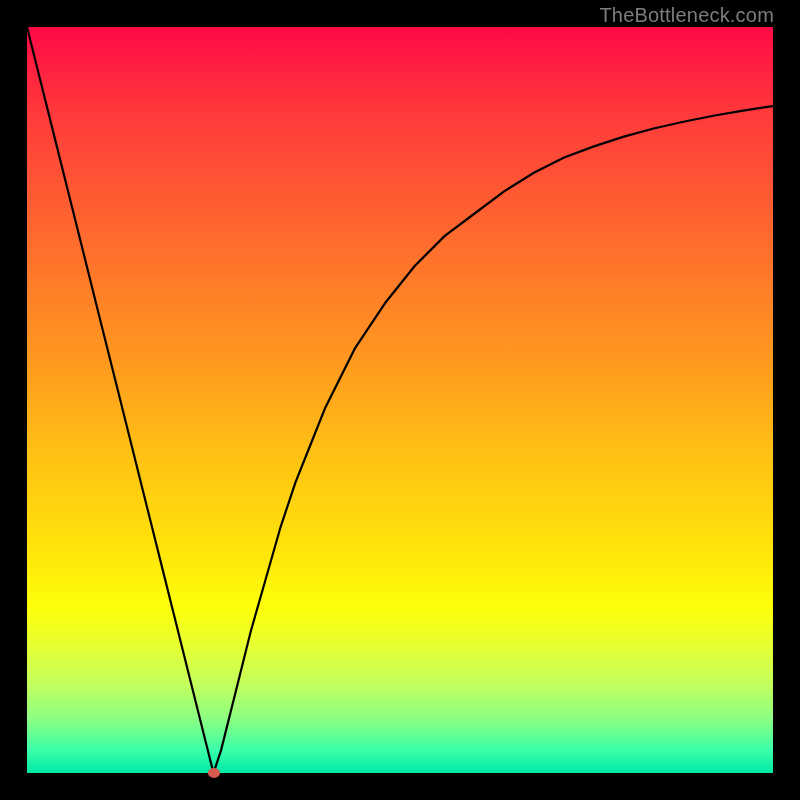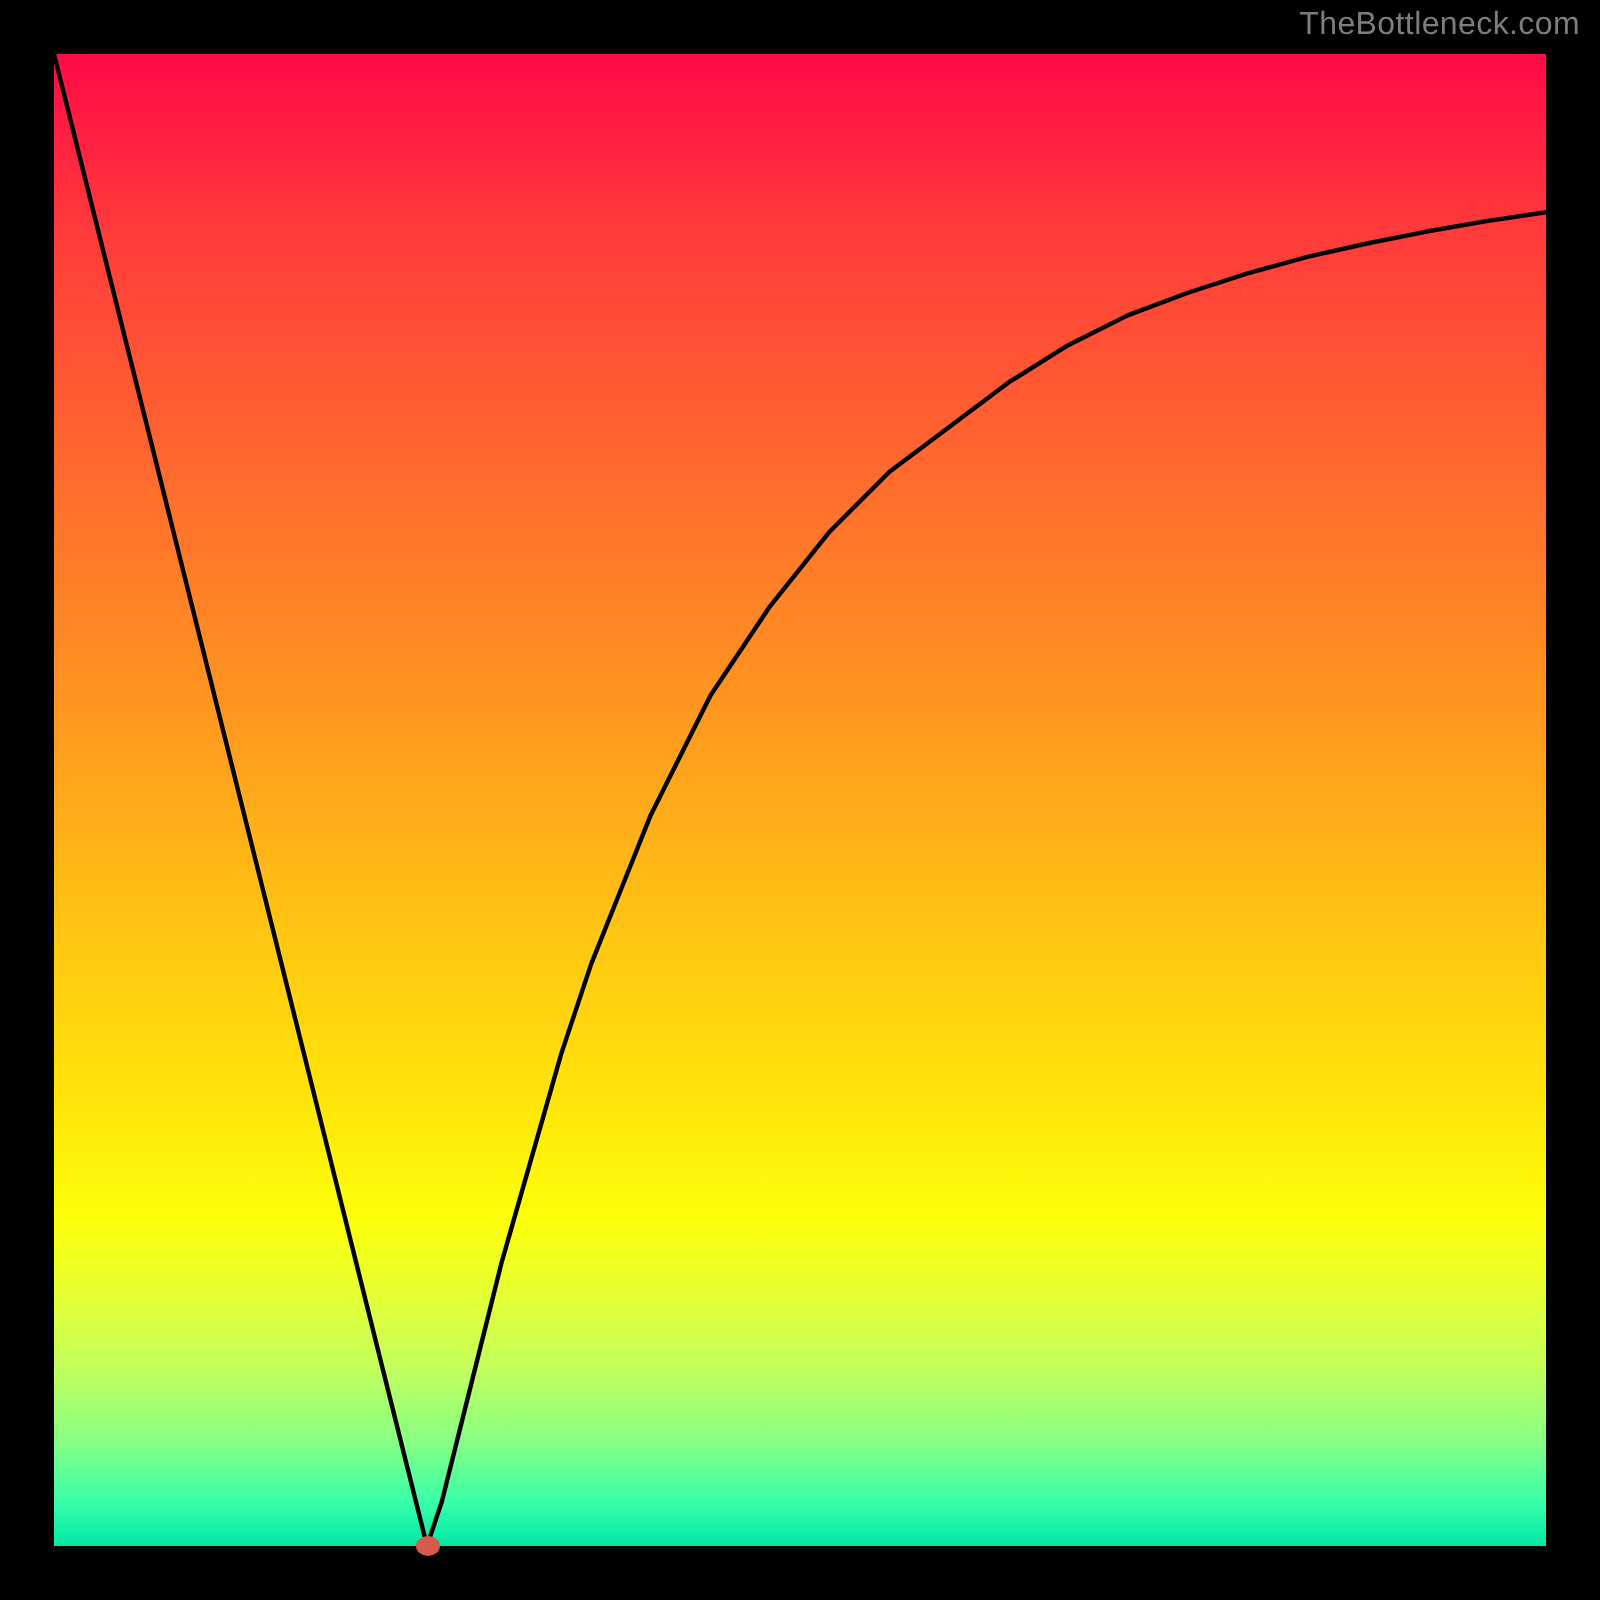--- a/index.html
+++ b/index.html
@@ -50,23 +50,23 @@
     position: absolute;
     width: 12px;
     height: 10px;
     background: #d85a4d;
     border-radius: 50%;
     transform: translate(-50%, -50%);
   }
   .watermark {
     position: absolute;
     top: 4px;
-    right: 10px;
+    right: 26px;
     font-family: Arial, Helvetica, sans-serif;
-    font-size: 16px;
+    font-size: 20px;
     font-weight: 500;
     color: #7d7d7d;
     letter-spacing: 0.2px;
   }
 </style>
 </head>
 <body>
 <div class="frame">
 
   <div class="plot-area"></div>

